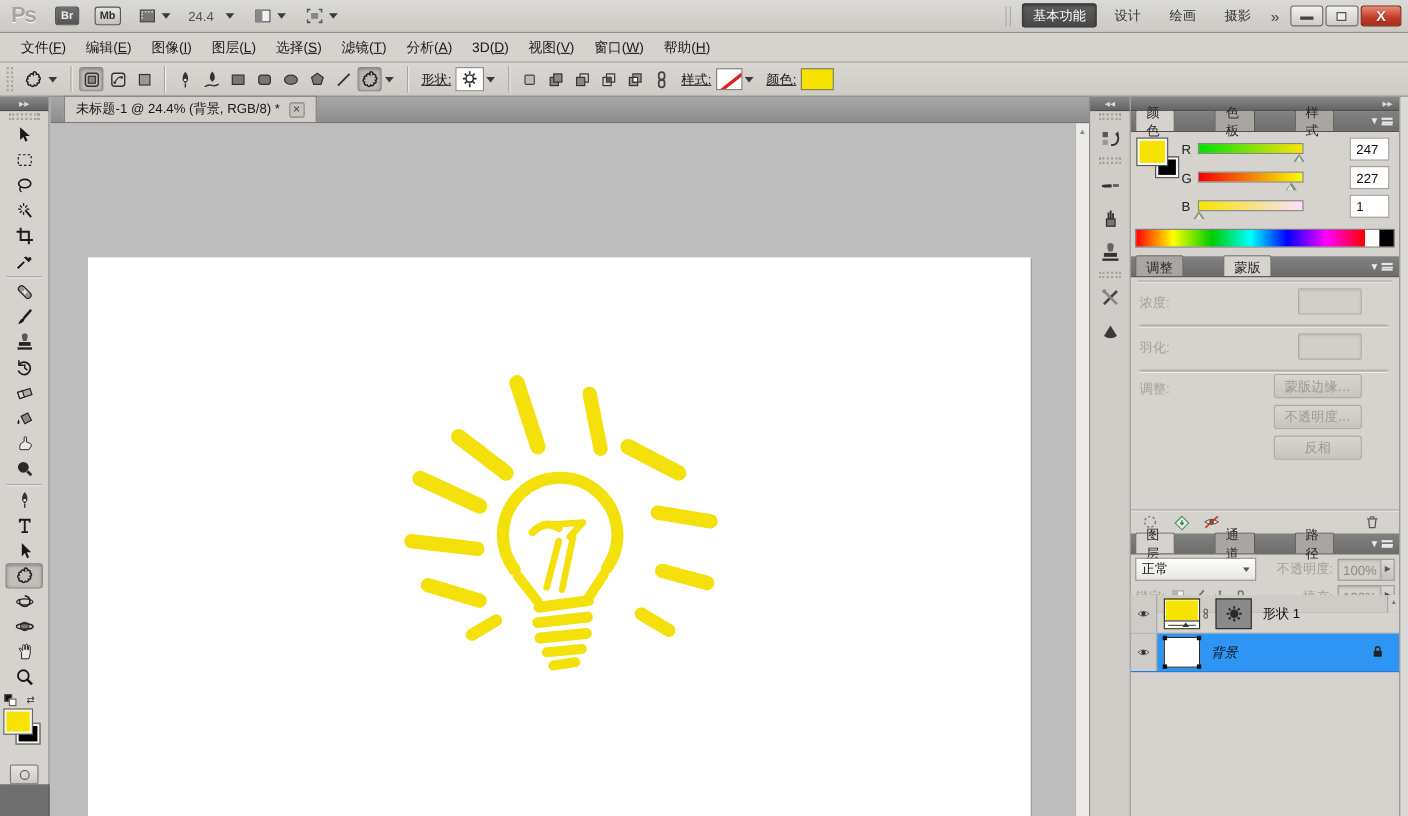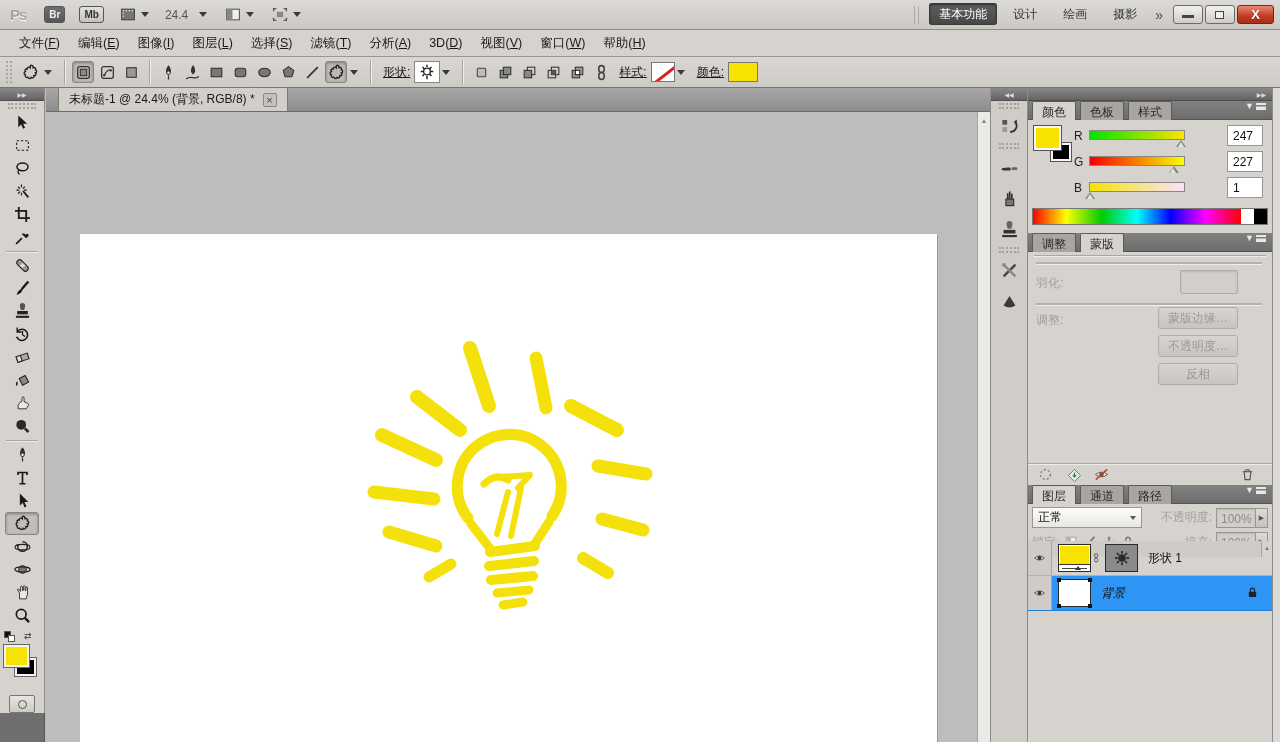--- a/index.html
+++ b/index.html
@@ -4,21 +4,21 @@
 <style>
   html,body{margin:0;padding:0;background:#8a8a8a;}
   *{box-sizing:border-box;font-family:"Liberation Sans","DejaVu Sans",sans-serif;}
   #app{position:relative;width:1280px;height:742px;overflow:hidden;background:#d4d1cc;font-size:12px;color:#222;}
   svg{display:block;}
   .caret{display:inline-block;width:0;height:0;border-left:4px solid transparent;border-right:4px solid transparent;border-top:5px solid #3a3a3a;vertical-align:middle;}
   .caret.sm{border-left-width:3px;border-right-width:3px;border-top-width:4px;}
 
   
   .titlebar{position:absolute;left:0;top:0;width:1280px;height:30px;background:linear-gradient(#dcdad6,#ccc9c4);border-bottom:1px solid #8f8c88;display:flex;align-items:center;}
-  .ps-logo{font-weight:bold;font-size:15px;color:#a7a4a0;text-shadow:0 1px 0 #fff;margin:0 18px 0 10px;letter-spacing:-1px;text-align:right;}
+  .ps-logo{font-weight:bold;font-size:20px;color:#a7a4a0;text-shadow:0 1px 0 #fff;margin:0 18px 0 10px;letter-spacing:-1px;text-align:right;}
   .tb-btn{border:1px solid #555;border-radius:3px;font-size:10px;font-weight:bold;height:17px;padding:0 4px;margin-right:14px;}
   .tb-btn.br{background:linear-gradient(#6e6e6e,#565656);color:#eee;}
   .tb-btn.mb{background:linear-gradient(#e4e2de,#c6c3bf);color:#333;}
   .tb-ic{width:20px;height:17px;margin-right:3px;}
   .tb-ic svg{width:20px;height:17px;}
   .tb-group{display:flex;align-items:center;margin-right:16px;}
   .zoom-level{color:#555;margin-right:6px;min-width:28px;}
   .ws-sep{width:5px;height:18px;border-left:1px solid #aaa;border-right:1px solid #aaa;margin:0 10px 0 0;}
   .ws-area{margin-left:auto;display:flex;align-items:center;}
   .ws-btn{padding:3px 9px;margin-right:6px;color:#333;border:1px solid transparent;border-radius:3px;}
@@ -87,21 +87,21 @@
 
   
   .dockstrip{position:absolute;left:990px;top:0;width:38px;height:654px;background:#d0cdc8;border-left:1px solid #8f8c88;border-right:1px solid #8f8c88;}
   .dock-ic{width:30px;height:30px;margin:2px auto;display:flex;align-items:center;justify-content:center;}
   .dock-ic svg{width:19px;height:19px;}
 
   
   .rightdock{position:absolute;left:1028px;top:0;width:244px;height:654px;background:#d6d3ce;}
   .winedge{position:absolute;left:1272px;top:0;width:8px;height:654px;background:#dcdad6;border-left:1px solid #8f8c88;}
   .panel{position:relative;}
-  .ptabs{height:19px;background:linear-gradient(#818181,#6d6d6d);display:flex;align-items:flex-start;border-bottom:1px solid #55524e;}
+  .ptabs{height:19px;background:linear-gradient(#818181,#6d6d6d);display:flex;align-items:flex-end;border-bottom:1px solid #55524e;gap:32px;}
   .ptab{height:19px;padding:2px 9px 0;margin-left:4px;font-size:12px;display:flex;align-items:center;background:#a9a6a1;color:#2a2a2a;border:1px solid #5e5b57;border-bottom:none;border-radius:2px 2px 0 0;}
   .ptab.active{background:#d6d3ce;}
   .pmenu{margin-left:auto;margin-right:6px;margin-bottom:4px;color:#e8e8e8;font-size:9px;display:flex;align-items:center;}
   .pmenu .bars{display:inline-block;width:10px;height:7px;border-top:2px solid #e8e8e8;border-bottom:2px solid #e8e8e8;box-shadow:0 -4.5px 0 -3px #e8e8e8 inset;margin-left:2px;}
 
   
   .color-body{height:113px;position:relative;padding-top:5px;}
   .fgbg{position:absolute;left:6px;top:6px;width:44px;height:48px;}
   .fg-sq{position:absolute;left:0;top:0;width:27px;height:24px;border:2px solid #f6f6f6;outline:1px solid #555;z-index:2;}
   .bg-sq{position:absolute;left:17px;top:17px;width:20px;height:18px;border:2px solid #f6f6f6;outline:1px solid #555;background:#000;}
@@ -716,20 +716,24 @@
       </div>
 
       <div class="panel">
         <div class="ptabs">
           <span class="ptab">调整</span>
           <span class="ptab active">蒙版</span>
           <span class="pmenu">▼<span class="bars"></span></span>
         </div>
         <div class="masks-body">
           <div class="m-div"></div>
+          <div class="m-row">
+            <span class="dlbl">浓度:</span>
+            <span class="dbox"></span>
+          </div>
           <div class="m-groove"></div>
           <div class="m-row">
             <span class="dlbl">羽化:</span>
             <span class="dbox"></span>
           </div>
           <div class="m-groove"></div>
           <div class="m-adj">
             <span class="dlbl">调整:</span>
             <span class="m-btn" style="top:0">蒙版边缘…</span>
             <span class="m-btn" style="top:28px">不透明度…</span>

